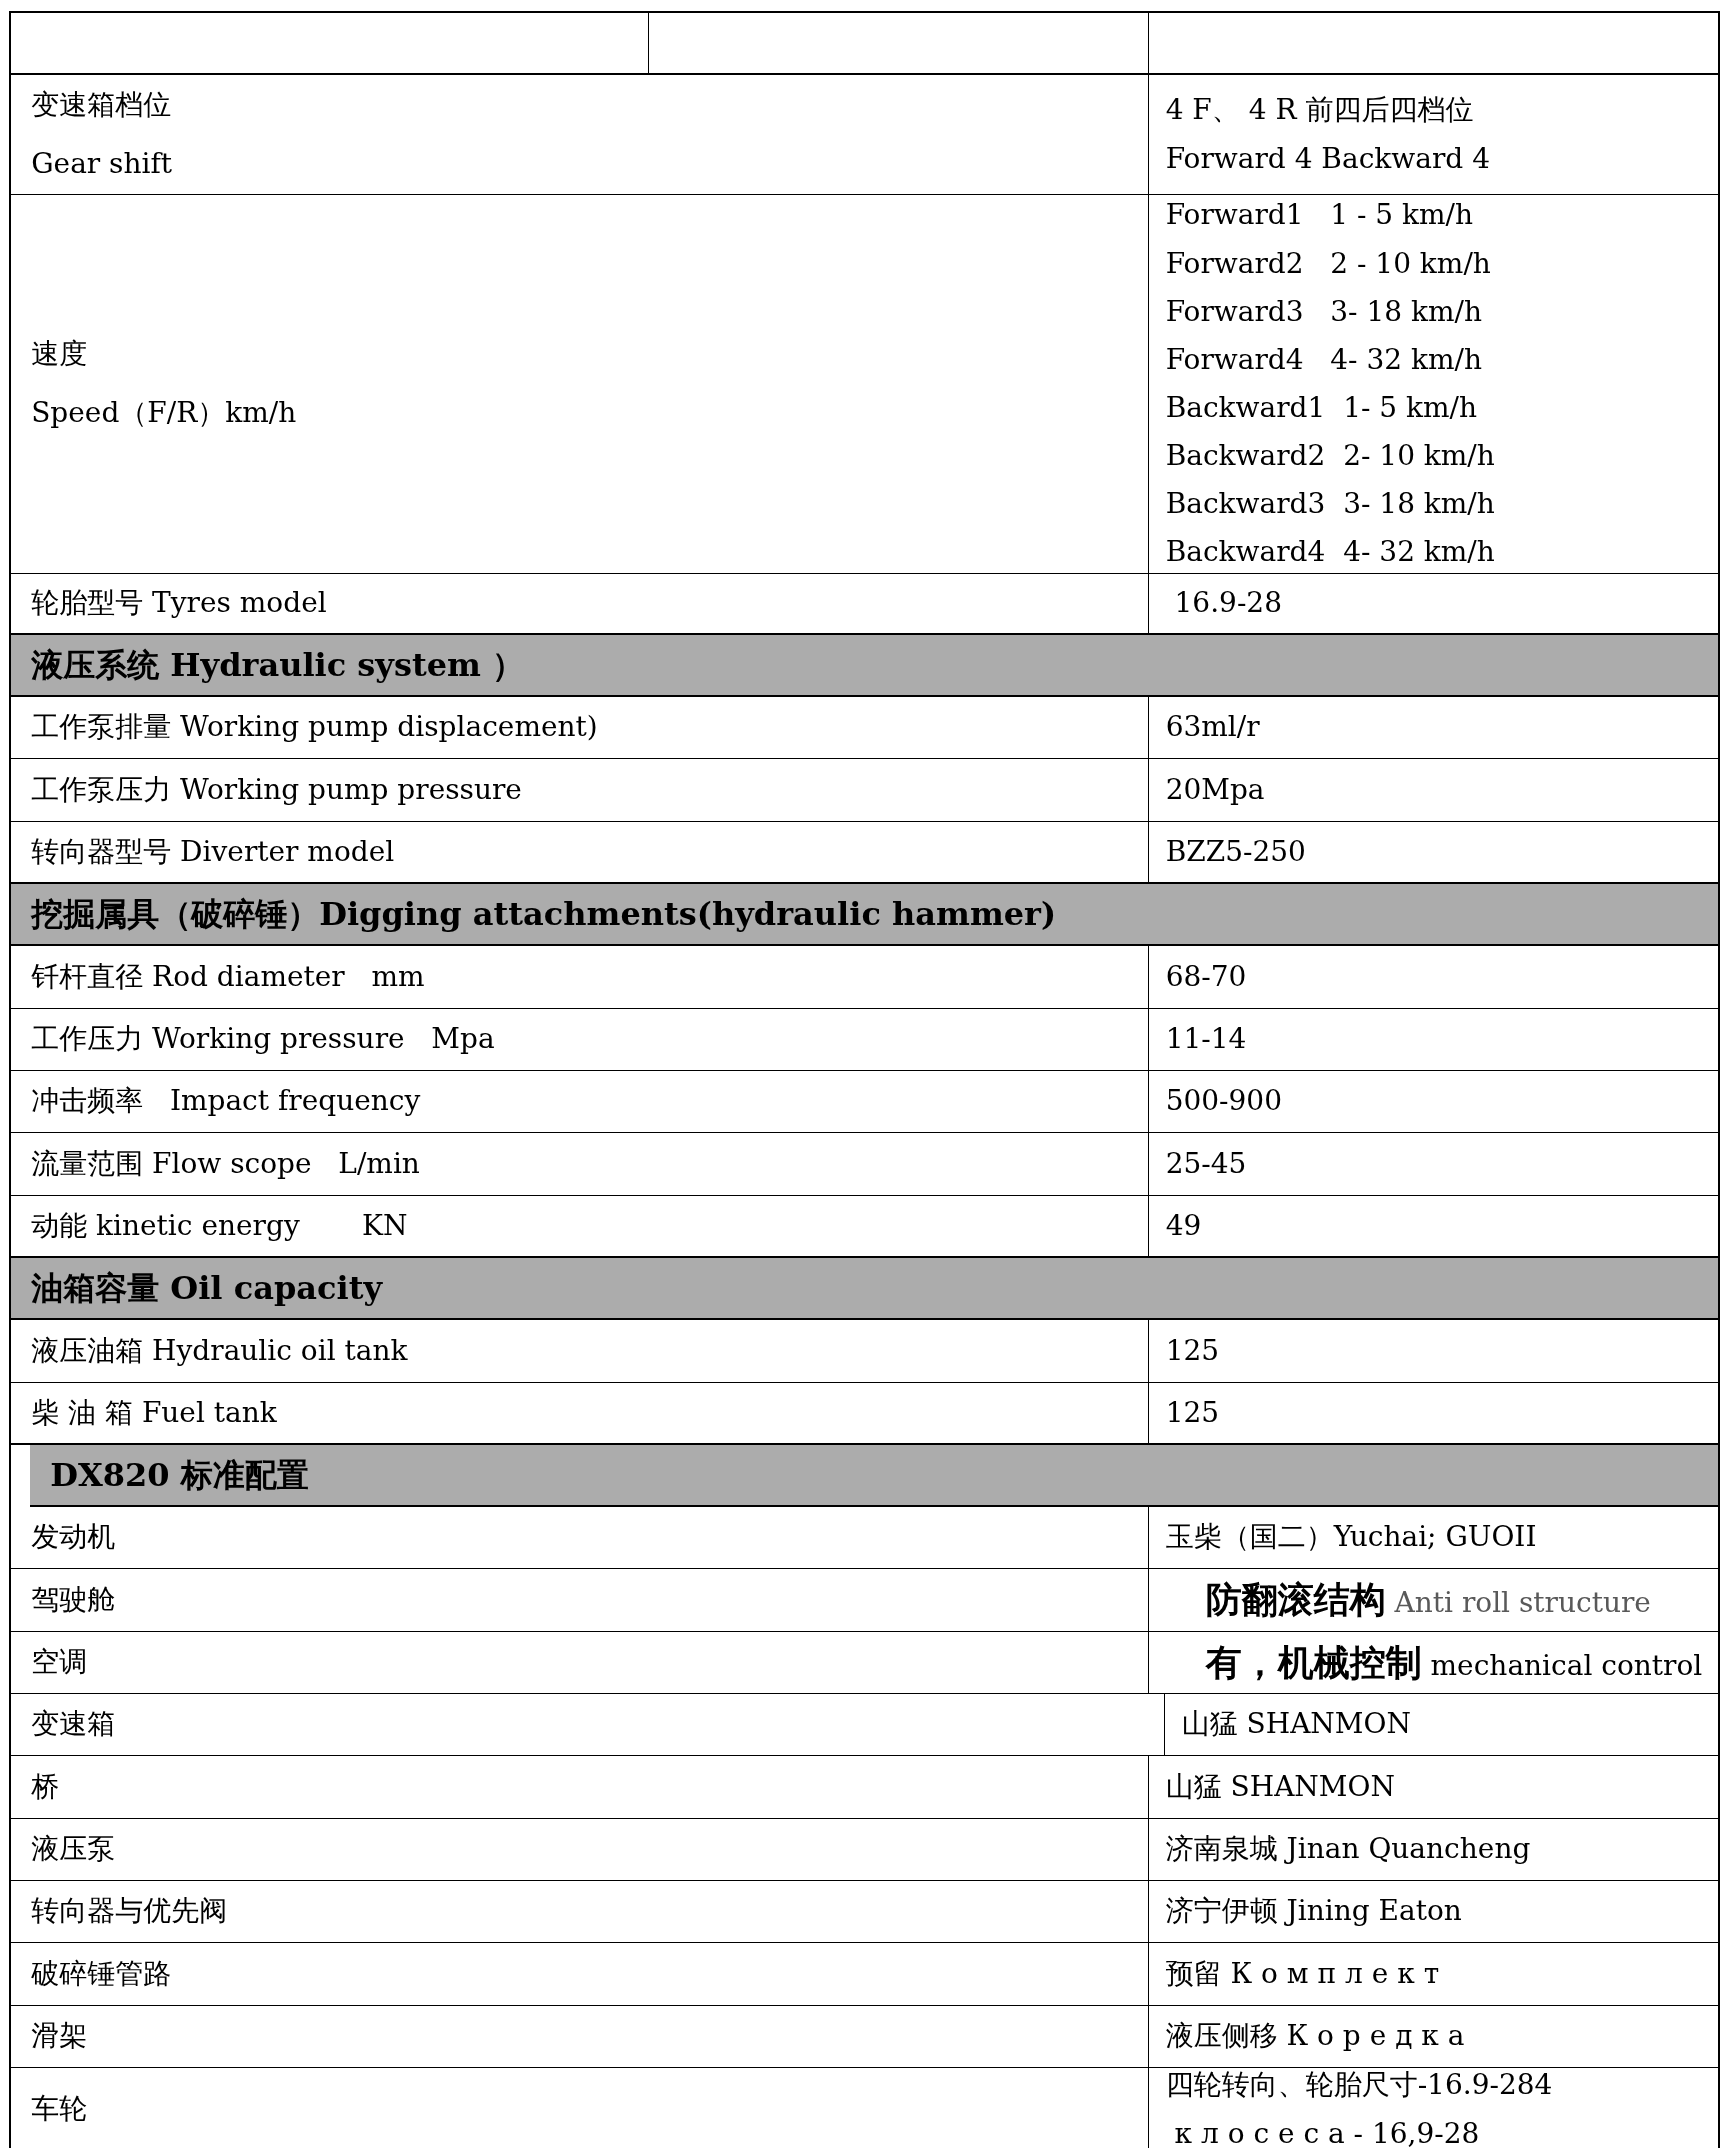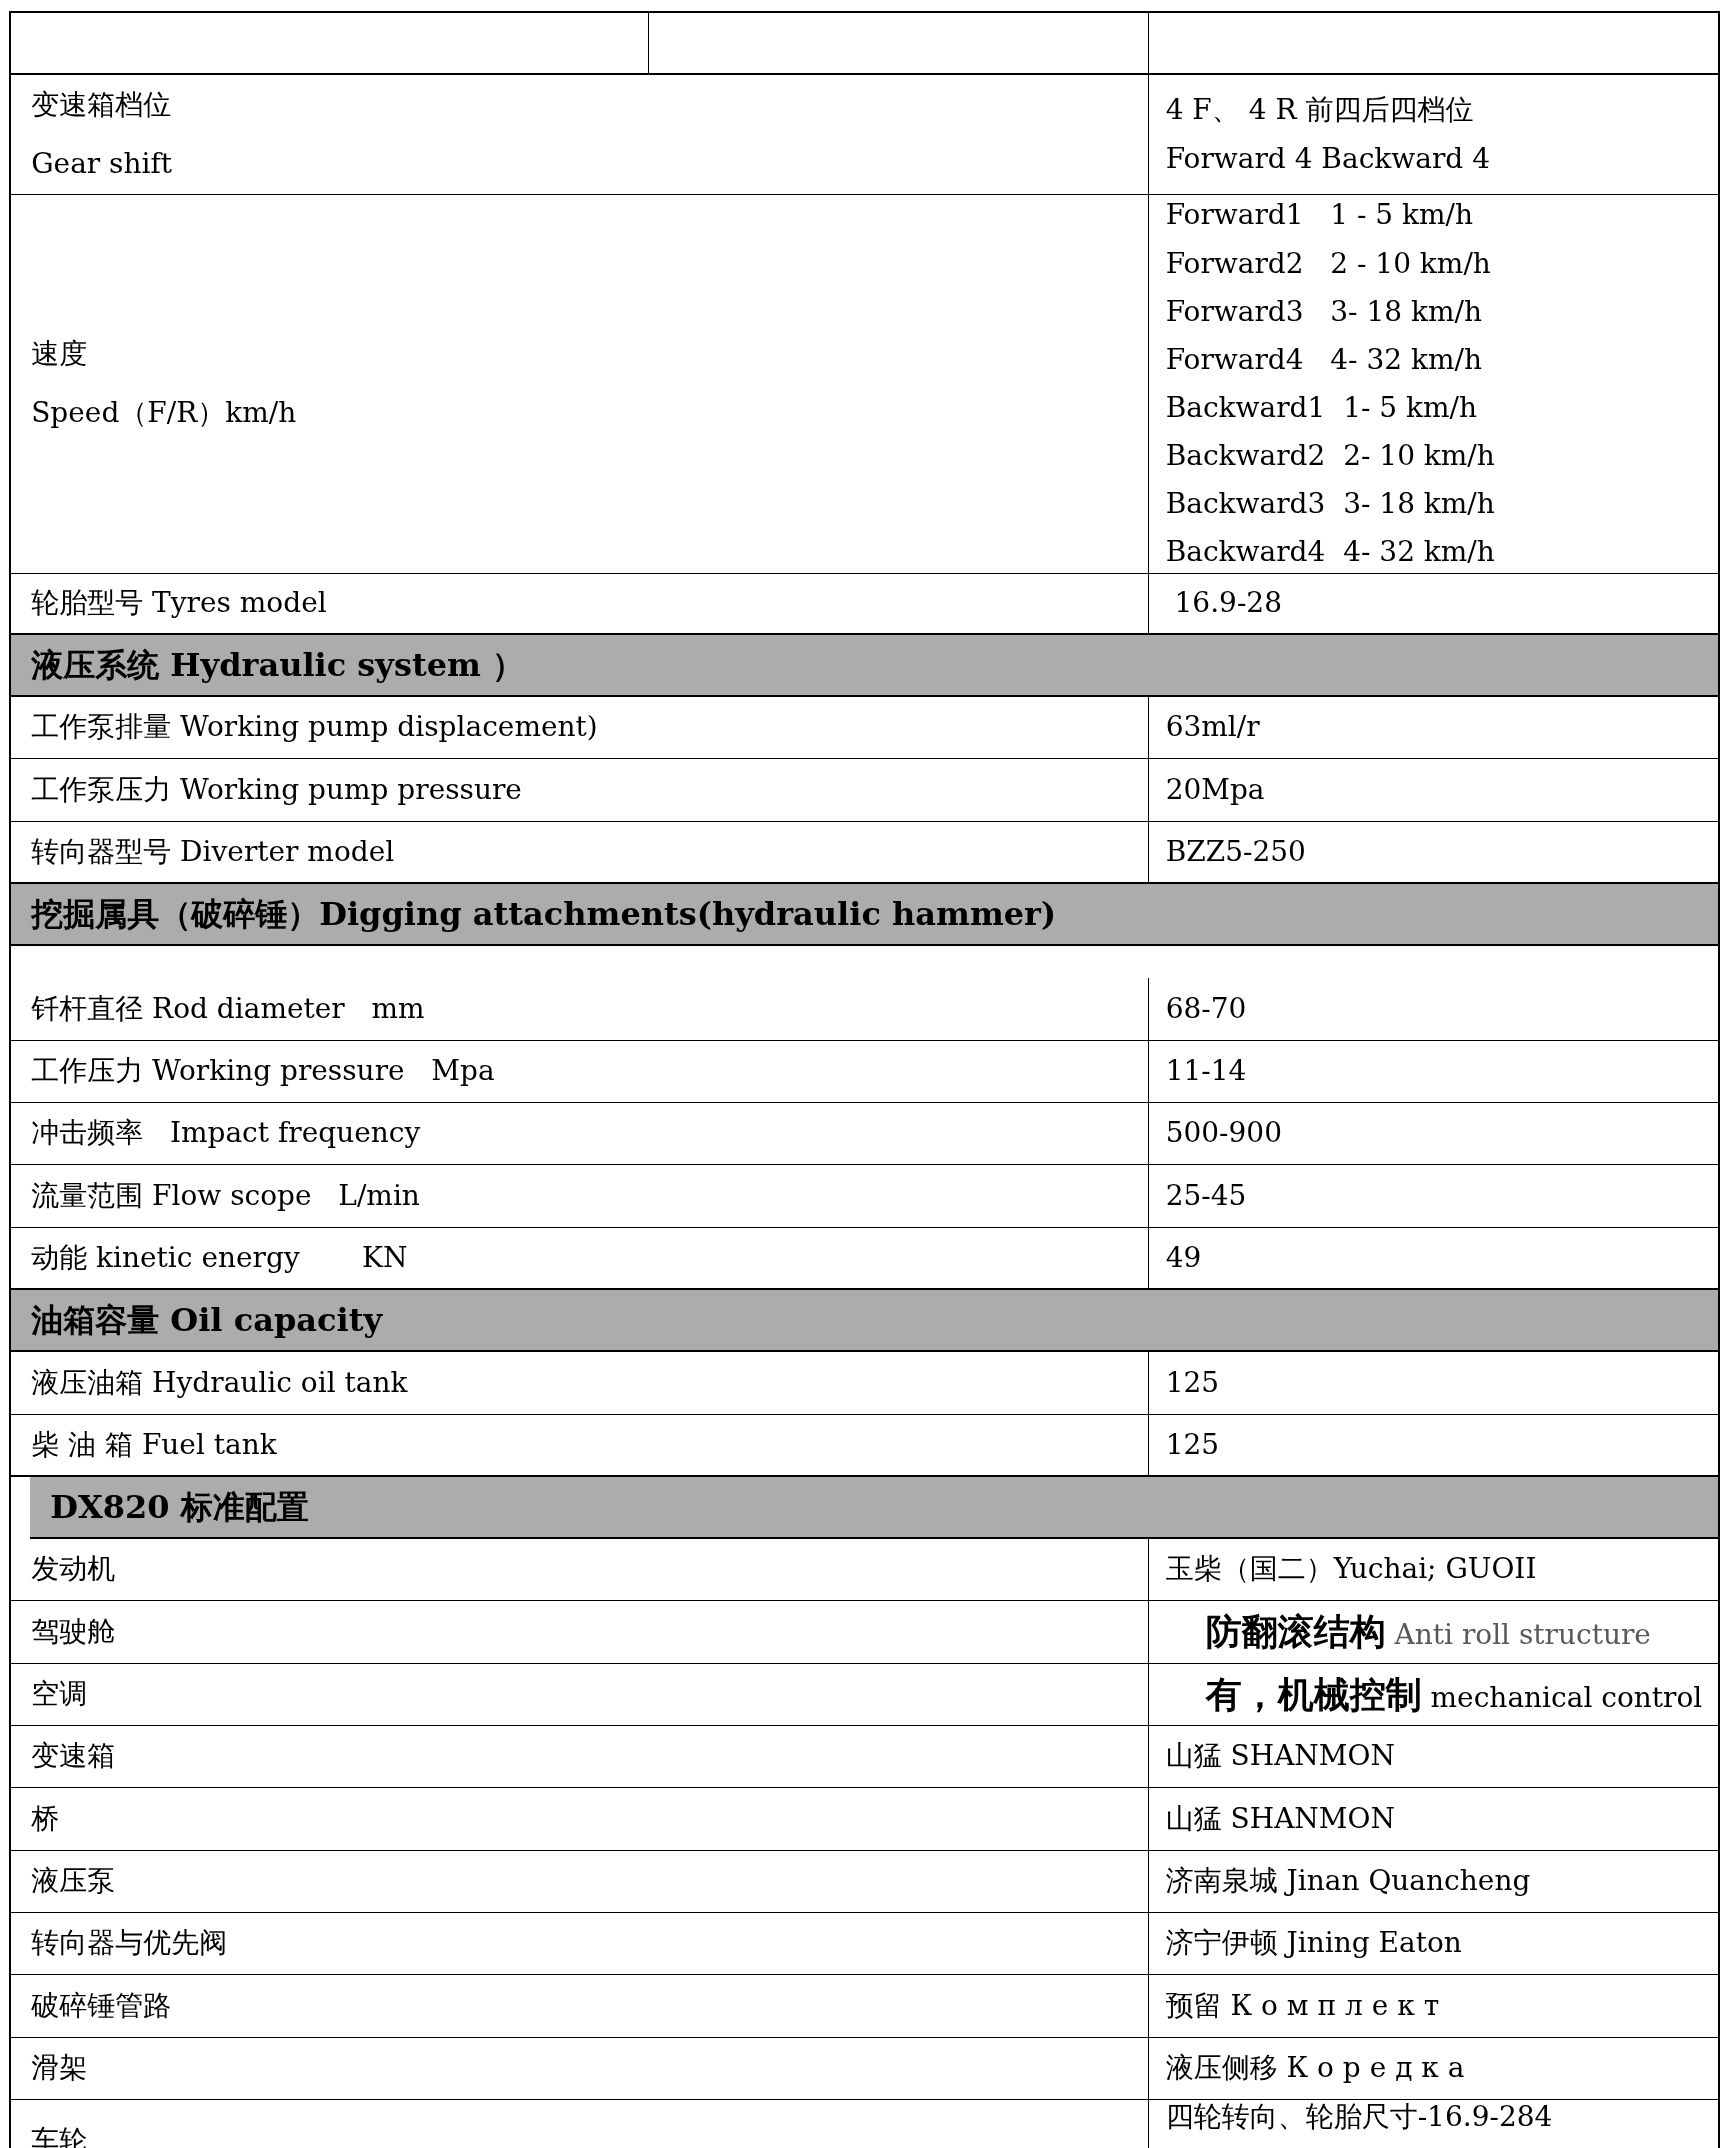--- a/index.html
+++ b/index.html
@@ -139,21 +139,21 @@
       </div>
       <div class="cell value-cell">
         <div class="line"><span>BZZ5-250</span></div>
       </div>
     </div>
     <div class="row section thick" style="height: 62px;">
       <div class="cell sec-cell">
         <div class="line"><span>挖掘属具（破碎锤）Digging attachments(hydraulic hammer)</span></div>
       </div>
     </div>
-    <div class="row data" style="height: 63px; margin-top: 32px;">
+    <div class="row data" style="height: 63px;">
       <div class="cell label-cell">
         <div class="line"><span>钎杆直径 Rod diameter   mm</span></div>
       </div>
       <div class="cell value-cell">
         <div class="line"><span>68-70</span></div>
       </div>
     </div>
     <div class="row data" style="height: 62px;">
       <div class="cell label-cell">
         <div class="line"><span>工作压力 Working pressure   Mpa</span></div>
@@ -229,21 +229,21 @@
       </div>
     </div>
     <div class="row data" style="height: 62px;">
       <div class="cell label-cell">
         <div class="line"><span>空调</span></div>
       </div>
       <div class="cell value-cell">
         <div class="line"><span class="b">有，机械控制</span><span> mechanical control</span></div>
       </div>
     </div>
-    <div class="row data" style="height: 62px;">
+    <div class="row data" style="height: 62px; gap: 16px;">
       <div class="cell label-cell">
         <div class="line"><span>变速箱</span></div>
       </div>
       <div class="cell value-cell">
         <div class="line"><span>山猛 SHANMON</span></div>
       </div>
     </div>
     <div class="row data" style="height: 63px;">
       <div class="cell label-cell">
         <div class="line"><span>桥</span></div>

